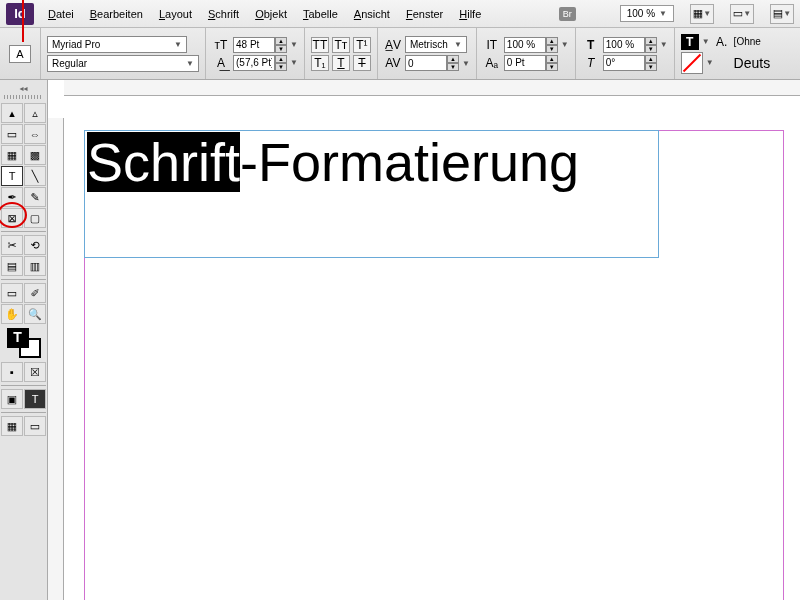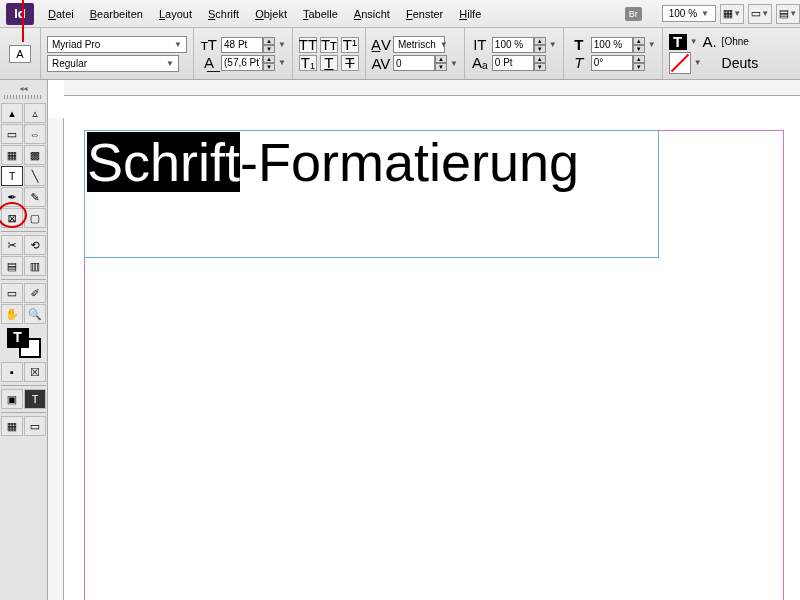--- a/index.html
+++ b/index.html
@@ -2,34 +2,34 @@
 <html><head>
 <meta charset="utf-8">
 <style>
 * { margin: 0; padding: 0; box-sizing: border-box; font-family: Tahoma, Arial, sans-serif; }
 body { background: #e0e0e0; width: 800px; height: 600px; overflow: hidden; font-size: 11px; }
 
 .menubar { background: linear-gradient(#f5f5f5,#e8e8e8); height: 28px; display: flex; align-items: center; border-bottom: 1px solid #bbb; }
 .app-icon { width: 28px; height: 22px; background: #4a2466; color: #fff; font-weight: bold; font-size: 13px; display: flex; align-items: center; justify-content: center; margin: 0 6px; border-radius: 2px; }
 .menu-item { padding: 4px 8px; cursor: pointer; }
 .menu-item u { text-decoration: underline; }
-.menubar-right { margin-left: auto; display: flex; align-items: center; gap: 4px; padding-right: 0; }
+.menubar-right { margin-left: auto; display: flex; align-items: center; gap: 16px; padding-right: 6px; }
 .br-badge { background: #888; color: #fff; font-size: 9px; padding: 2px 4px; border-radius: 2px; }
 .zoom-box { background: #fff; border: 1px solid #999; padding: 2px 6px; font-size: 10px; display: flex; align-items: center; gap: 4px; }
 .tri { font-size: 8px; color: #555; }
 .mb-icon { width: 24px; height: 20px; border: 1px solid #aaa; background: #f0f0f0; display: flex; align-items: center; justify-content: center; }
 
 .controlbar { background: linear-gradient(#ececec,#dcdcdc); height: 52px; display: flex; border-bottom: 1px solid #aaa; }
 .cb-left { width: 40px; display: flex; flex-direction: column; align-items: center; justify-content: center; }
 .cb-a { border: 1px solid #888; padding: 2px 6px; background: #fff; }
 .cb-group { display: flex; flex-direction: column; justify-content: center; padding: 0 6px; border-left: 1px solid #bbb; gap: 2px; }
 .cb-row { display: flex; align-items: center; gap: 3px; }
 .dropdown { background: #fff; border: 1px solid #888; padding: 2px 4px; font-size: 10px; display: flex; align-items: center; justify-content: space-between; }
 .dropdown .tri { margin-left: 4px; }
-.mini-icon { width: 18px; height: 16px; display: flex; align-items: center; justify-content: center; font-size: 15px; border: 1px solid transparent; }
+.mini-icon { width: 18px; height: 16px; display: flex; align-items: center; justify-content: center; font-size: 12px; border: 1px solid transparent; }
 .mini-icon.boxed { border: 1px solid #999; background: #f5f5f5; }
 .spinbox { display: flex; align-items: flex-end; }
 .spinbox input { width: 42px; height: 16px; font-size: 10px; border: 1px solid #888; padding: 0 2px; }
 .spin-btns { display: flex; flex-direction: column; }
 .spin-btns span { width: 12px; height: 8px; font-size: 6px; line-height: 6px; text-align: center; background: #ddd; border: 1px solid #888; }
 .strike-box { width: 22px; height: 22px; border: 1px solid #888; background: #fff; position: relative; }
 .strike-box::after { content: ''; position: absolute; width: 120%; height: 2px; background: red; top: 48%; left: -10%; transform: rotate(-45deg); }
 
 .workspace { display: flex; height: 520px; }
 
@@ -88,21 +88,21 @@
 <div class="controlbar">
   <div class="cb-left">
     <div class="cb-a">A</div>
     <div class="red-arrow"></div>
   </div>
   <div class="cb-group">
     <div class="dropdown" style="width:140px">
         <span>Myriad Pro</span>
         <span class="tri">▼</span>
       </div>
-    <div class="dropdown" style="width:132px">
+    <div class="dropdown" style="width:152px">
         <span>Regular</span>
         <span class="tri">▼</span>
       </div>
   </div>
   <div class="cb-group">
     <div class="cb-row">
       <span class="mini-icon">ᴛT</span>
       <div class="spinbox">
           <input value="48 Pt" style="">
           <div class="spin-btns">
@@ -136,21 +136,21 @@
           <u>T</u>
         </span>
       <span class="mini-icon boxed">
           <s>T</s>
         </span>
     </div>
   </div>
   <div class="cb-group">
     <div class="cb-row">
       <span class="mini-icon">A̲V</span>
-      <div class="dropdown" style="width:52px">
+      <div class="dropdown" style="width:62px">
           <span>Metrisch</span>
           <span class="tri">▼</span>
         </div>
     </div>
     <div class="cb-row">
       <span class="mini-icon">AV</span>
       <div class="spinbox">
           <input value="0" style="">
           <div class="spin-btns">
             <span>▲</span>

